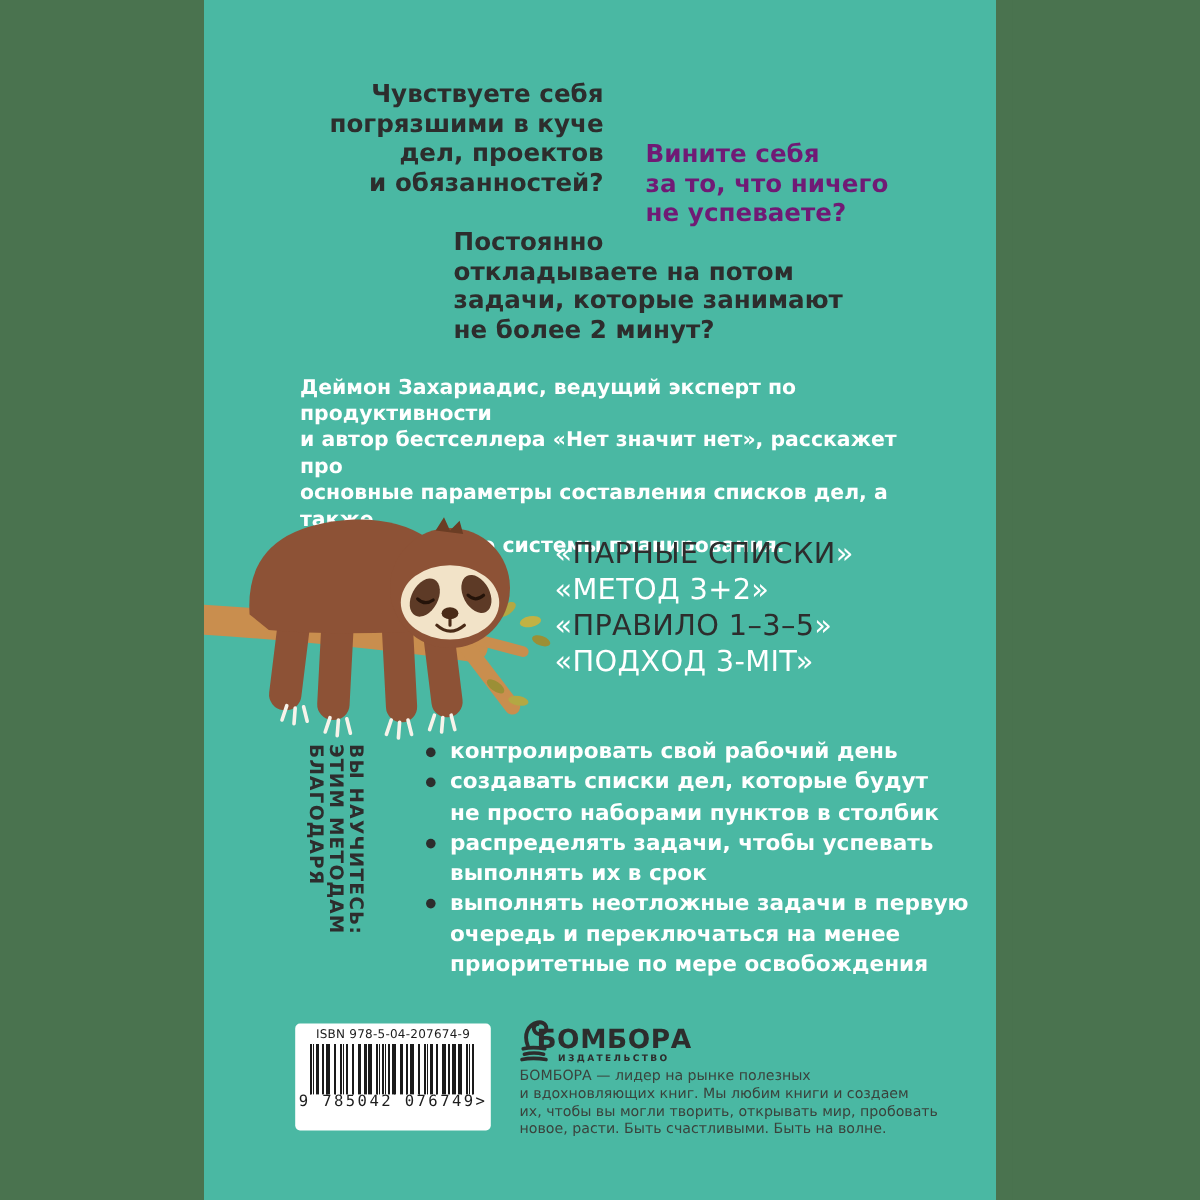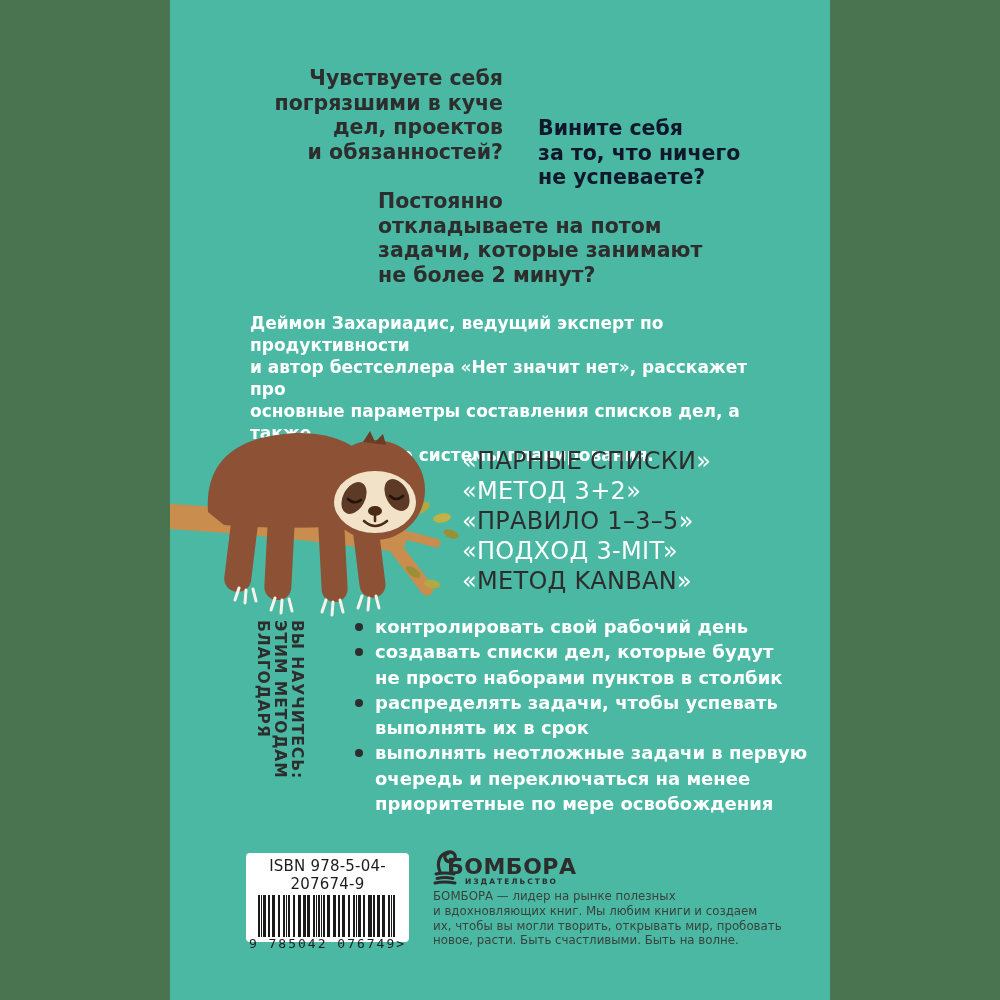--- a/index.html
+++ b/index.html
@@ -6,39 +6,39 @@
     --frame:#4a734f; --cover:#4ab8a3; --ink:#2d2d2d; --paper:#ffffff;
     --muted:#3a423c; --sloth-body:#8d5236; --sloth-dark:#5d3a26;
     --sloth-face:#f2e3c8; --branch:#c98e4e; --leaf:#b3a843;
   }
   *{margin:0;padding:0;box-sizing:border-box}
   body{font-family:"DejaVu Sans",sans-serif;background:var(--frame)}
   .stage{position:relative;width:844px;height:1000px;background:var(--frame);overflow:hidden}
   .cover{position:absolute;left:170px;top:0;width:660px;height:1000px;background:var(--cover)}
   .pre{white-space:pre-line}
   .q{position:absolute;font-weight:bold;font-size:20.5px;line-height:24.5px;color:var(--ink)}
-  .q.white{color:#0f172a}
+  .q.white{color:#701a75}
   .q1{left:48px;top:66px;width:285px;text-align:right}
   .q2{left:368px;top:116px;width:270px}
   .q3{left:208px;top:189px;width:340px}
   .intro{position:absolute;left:80px;top:312px;width:520px;font-size:17px;line-height:22px;color:#fff;font-weight:bold}
   .methods{position:absolute;left:292px;top:446px;font-weight:normal;font-size:24px;line-height:30px;letter-spacing:.3px}
   .methods .row{height:30px}
   .methods .g{color:#fff}
   .methods .dark{color:var(--ink)}
   .methods .white{color:#fff}
   .sloth{position:absolute;left:0;top:412px;width:300px;height:205px}
   .vhead{position:absolute;left:84px;top:620px;height:175px;writing-mode:vertical-lr;
          font-weight:bold;font-size:15.5px;line-height:17px;letter-spacing:1px;color:var(--ink)}
   .benefits{position:absolute;left:182px;top:614px;width:460px;list-style:none}
   .benefits li{position:relative;padding-left:23px;font-weight:bold;font-size:18px;line-height:25.3px;color:#fff}
   .benefits li::before{content:"";position:absolute;left:3px;top:9px;width:8px;height:8px;border-radius:50%;background:var(--ink)}
   .isbn-box{position:absolute;left:76px;top:853px;width:163px;height:89px;background:var(--paper);border-radius:4px;
             text-align:center;padding-top:4px;color:#1d1d1d}
-  .isbn-label{font-size:15px;letter-spacing:.2px}
+  .isbn-label{font-size:10px;letter-spacing:.2px}
   .bars{width:140px;height:42px;margin:2px auto 0;
         background:
          repeating-linear-gradient(90deg,#1a1a1a 0 2px,transparent 2px 5px),
          repeating-linear-gradient(90deg,#1a1a1a 0 1px,transparent 1px 7px),
          repeating-linear-gradient(90deg,transparent 0 3px,#1a1a1a 3px 4px,transparent 4px 11px)}
   .digits{font-family:"DejaVu Sans Mono",monospace;font-size:13px;letter-spacing:2px;margin-top:-1px}
   .logo-icon{position:absolute;left:262px;top:850px;width:26px;height:36px}
   .logo-name{position:absolute;left:277px;top:854px;font-weight:bold;font-size:22px;letter-spacing:.5px;color:var(--ink)}
   .logo-type{position:absolute;left:295px;top:877px;font-weight:bold;font-size:7.5px;letter-spacing:2px;color:var(--ink)}
   .pub-desc{position:absolute;left:263px;top:889px;width:400px;font-size:11.8px;line-height:14.8px;color:var(--muted)}
@@ -64,21 +64,20 @@
     <div class="intro pre">Деймон Захариадис, ведущий эксперт по продуктивности
 и автор бестселлера «Нет значит нет», расскажет про
 основные параметры составления списков дел, а также
 покажет разные системы планирования.</div>
 
     <div class="methods">
       <div class="row"><span class="g">«</span><span class="dark">ПАРНЫЕ СПИСКИ</span><span class="g">»</span></div>
       <div class="row"><span class="g">«</span><span class="white">МЕТОД 3+2</span><span class="g">»</span></div>
       <div class="row"><span class="g">«</span><span class="dark">ПРАВИЛО 1–3–5</span><span class="g">»</span></div>
       <div class="row"><span class="g">«</span><span class="white">ПОДХОД 3-MIT</span><span class="g">»</span></div>
-      <div class="row"><span class="g">«</span><span class="dark">МЕТОД KANBAN</span><span class="g">»</span></div>
     </div>
 
     <svg class="sloth" viewBox="0 0 300 205" aria-hidden="true">
 
       <path d="M-6 104 Q 120 112 224 127" stroke="var(--branch)" stroke-width="25" stroke-linecap="round" fill="none"></path>
       <path d="M218 126 L257 177" stroke="var(--branch)" stroke-width="13" stroke-linecap="round" fill="none"></path>
       <path d="M228 121 L266 131" stroke="var(--branch)" stroke-width="9" stroke-linecap="round" fill="none"></path>
       <path d="M60 104 Q 130 109 180 116" stroke="#a96f35" stroke-width="2.5" fill="none"></path>
 
       <g>

